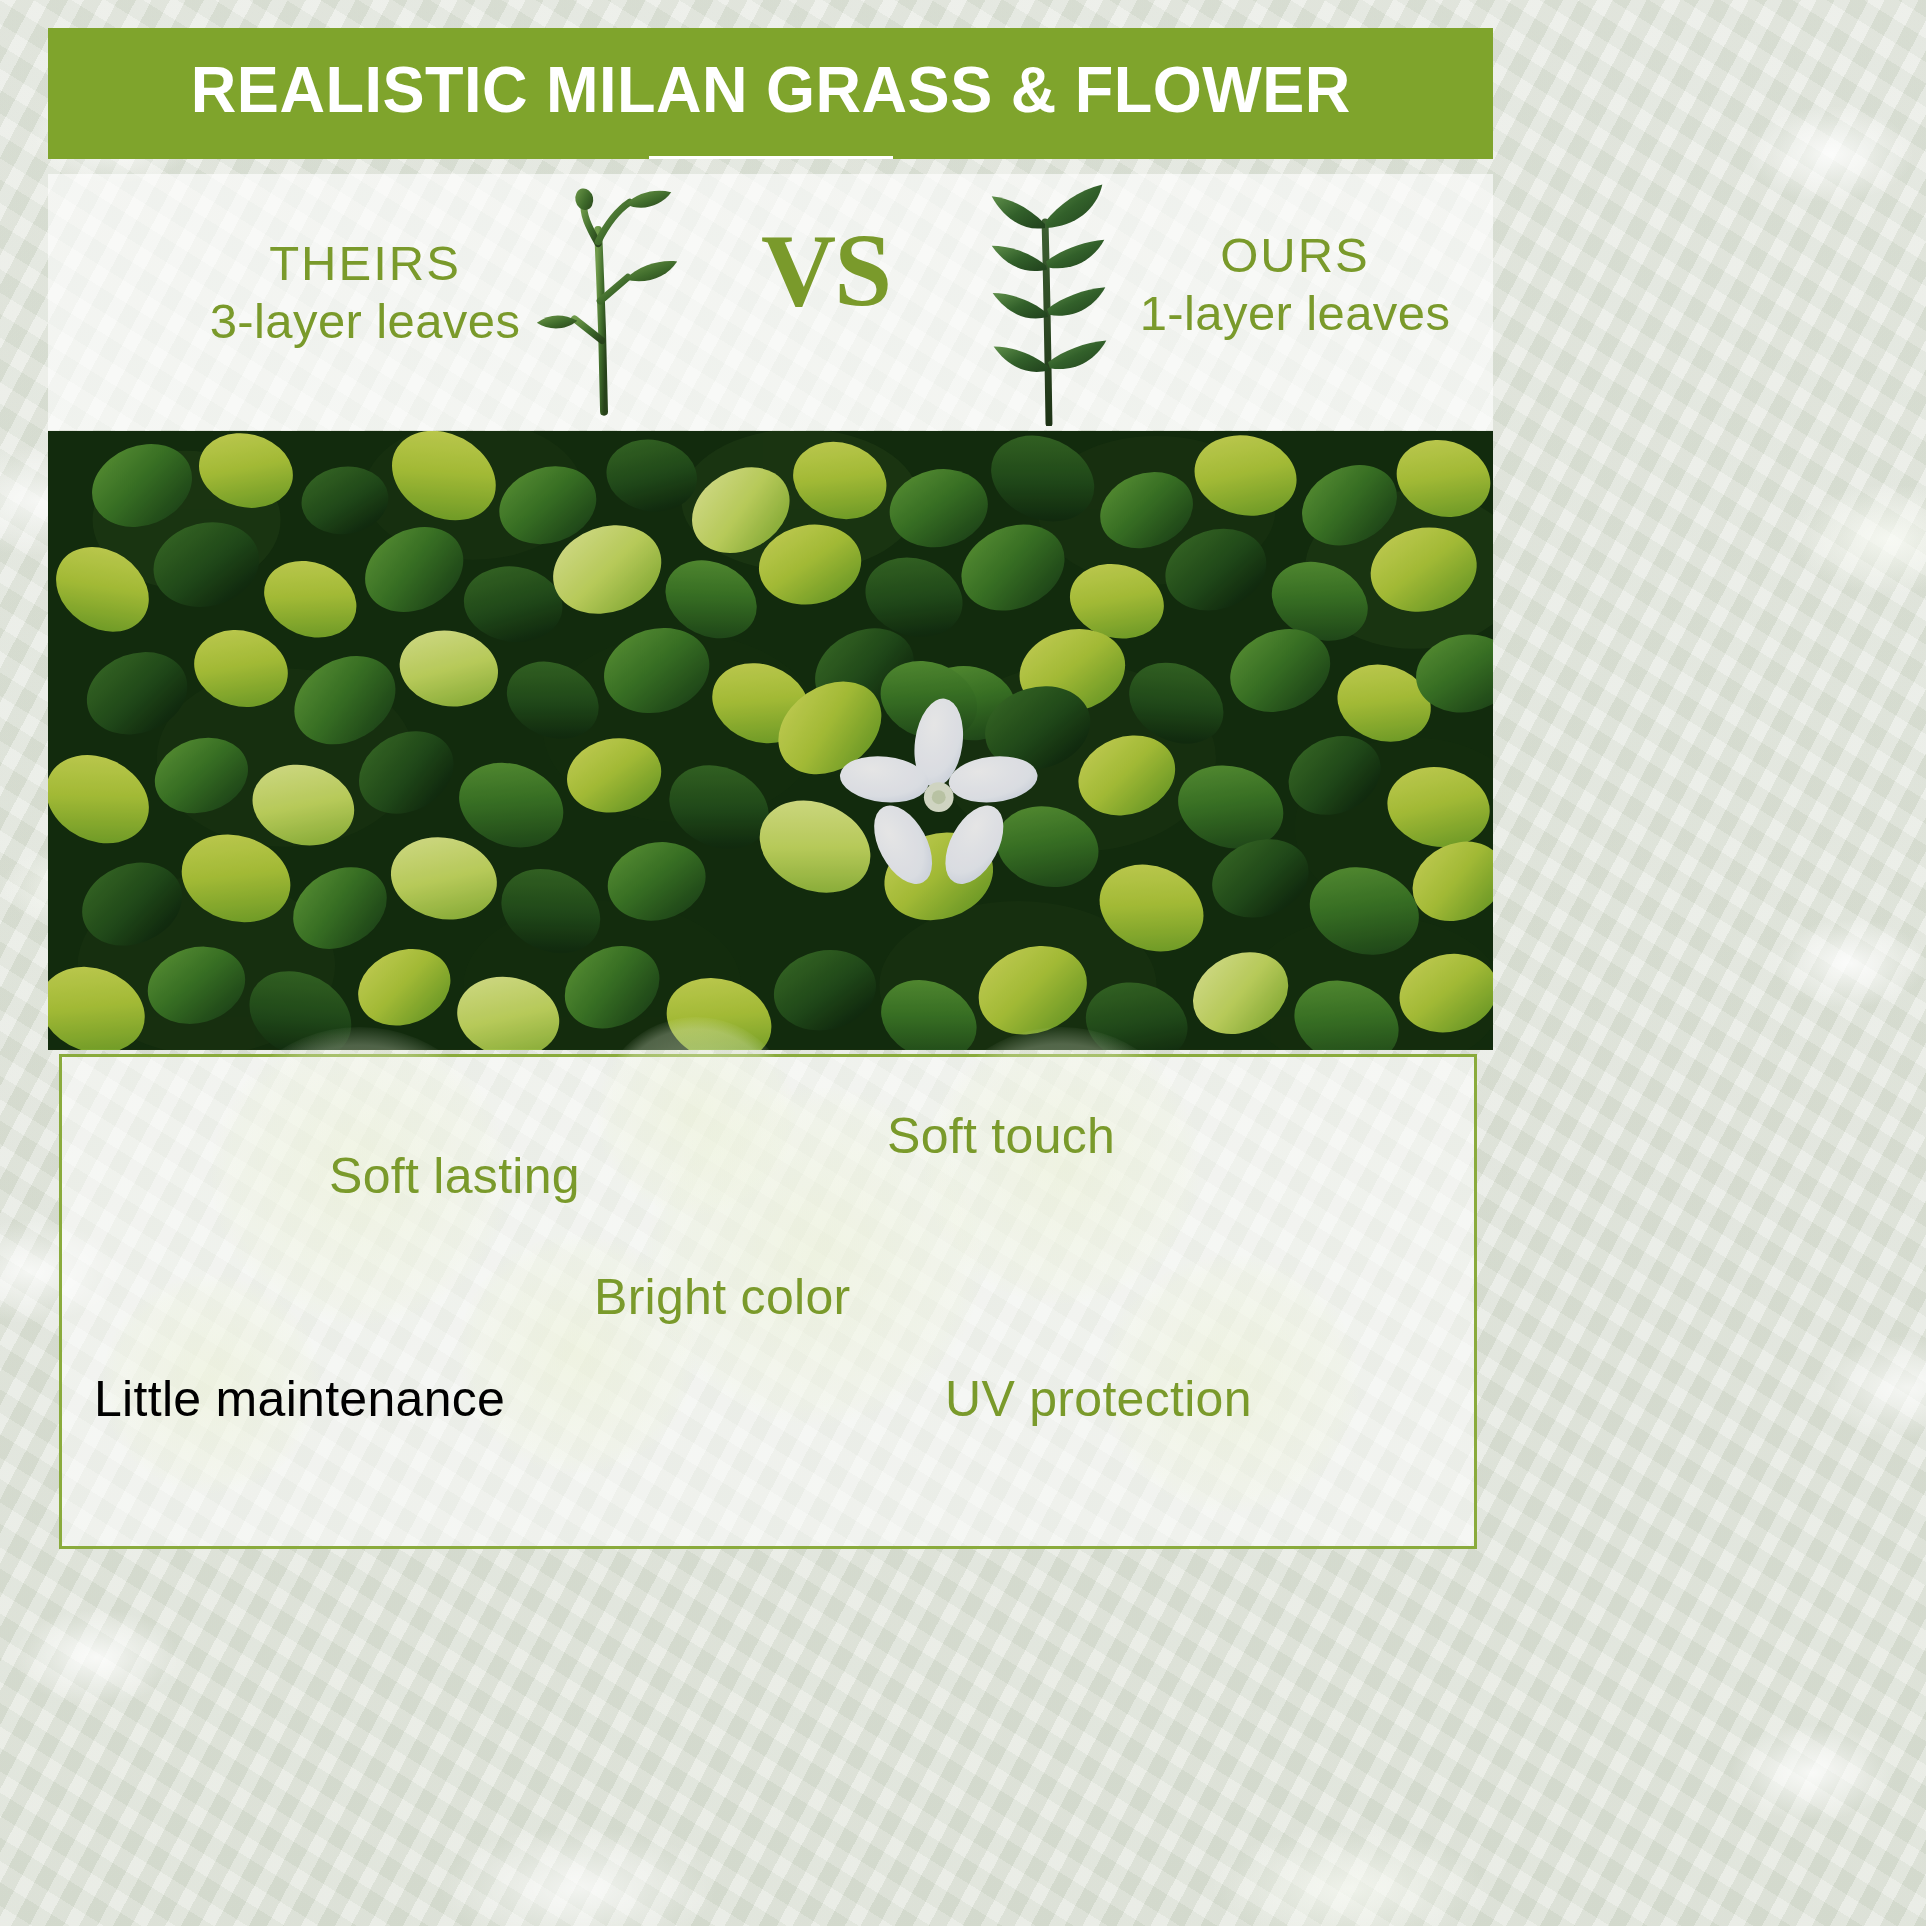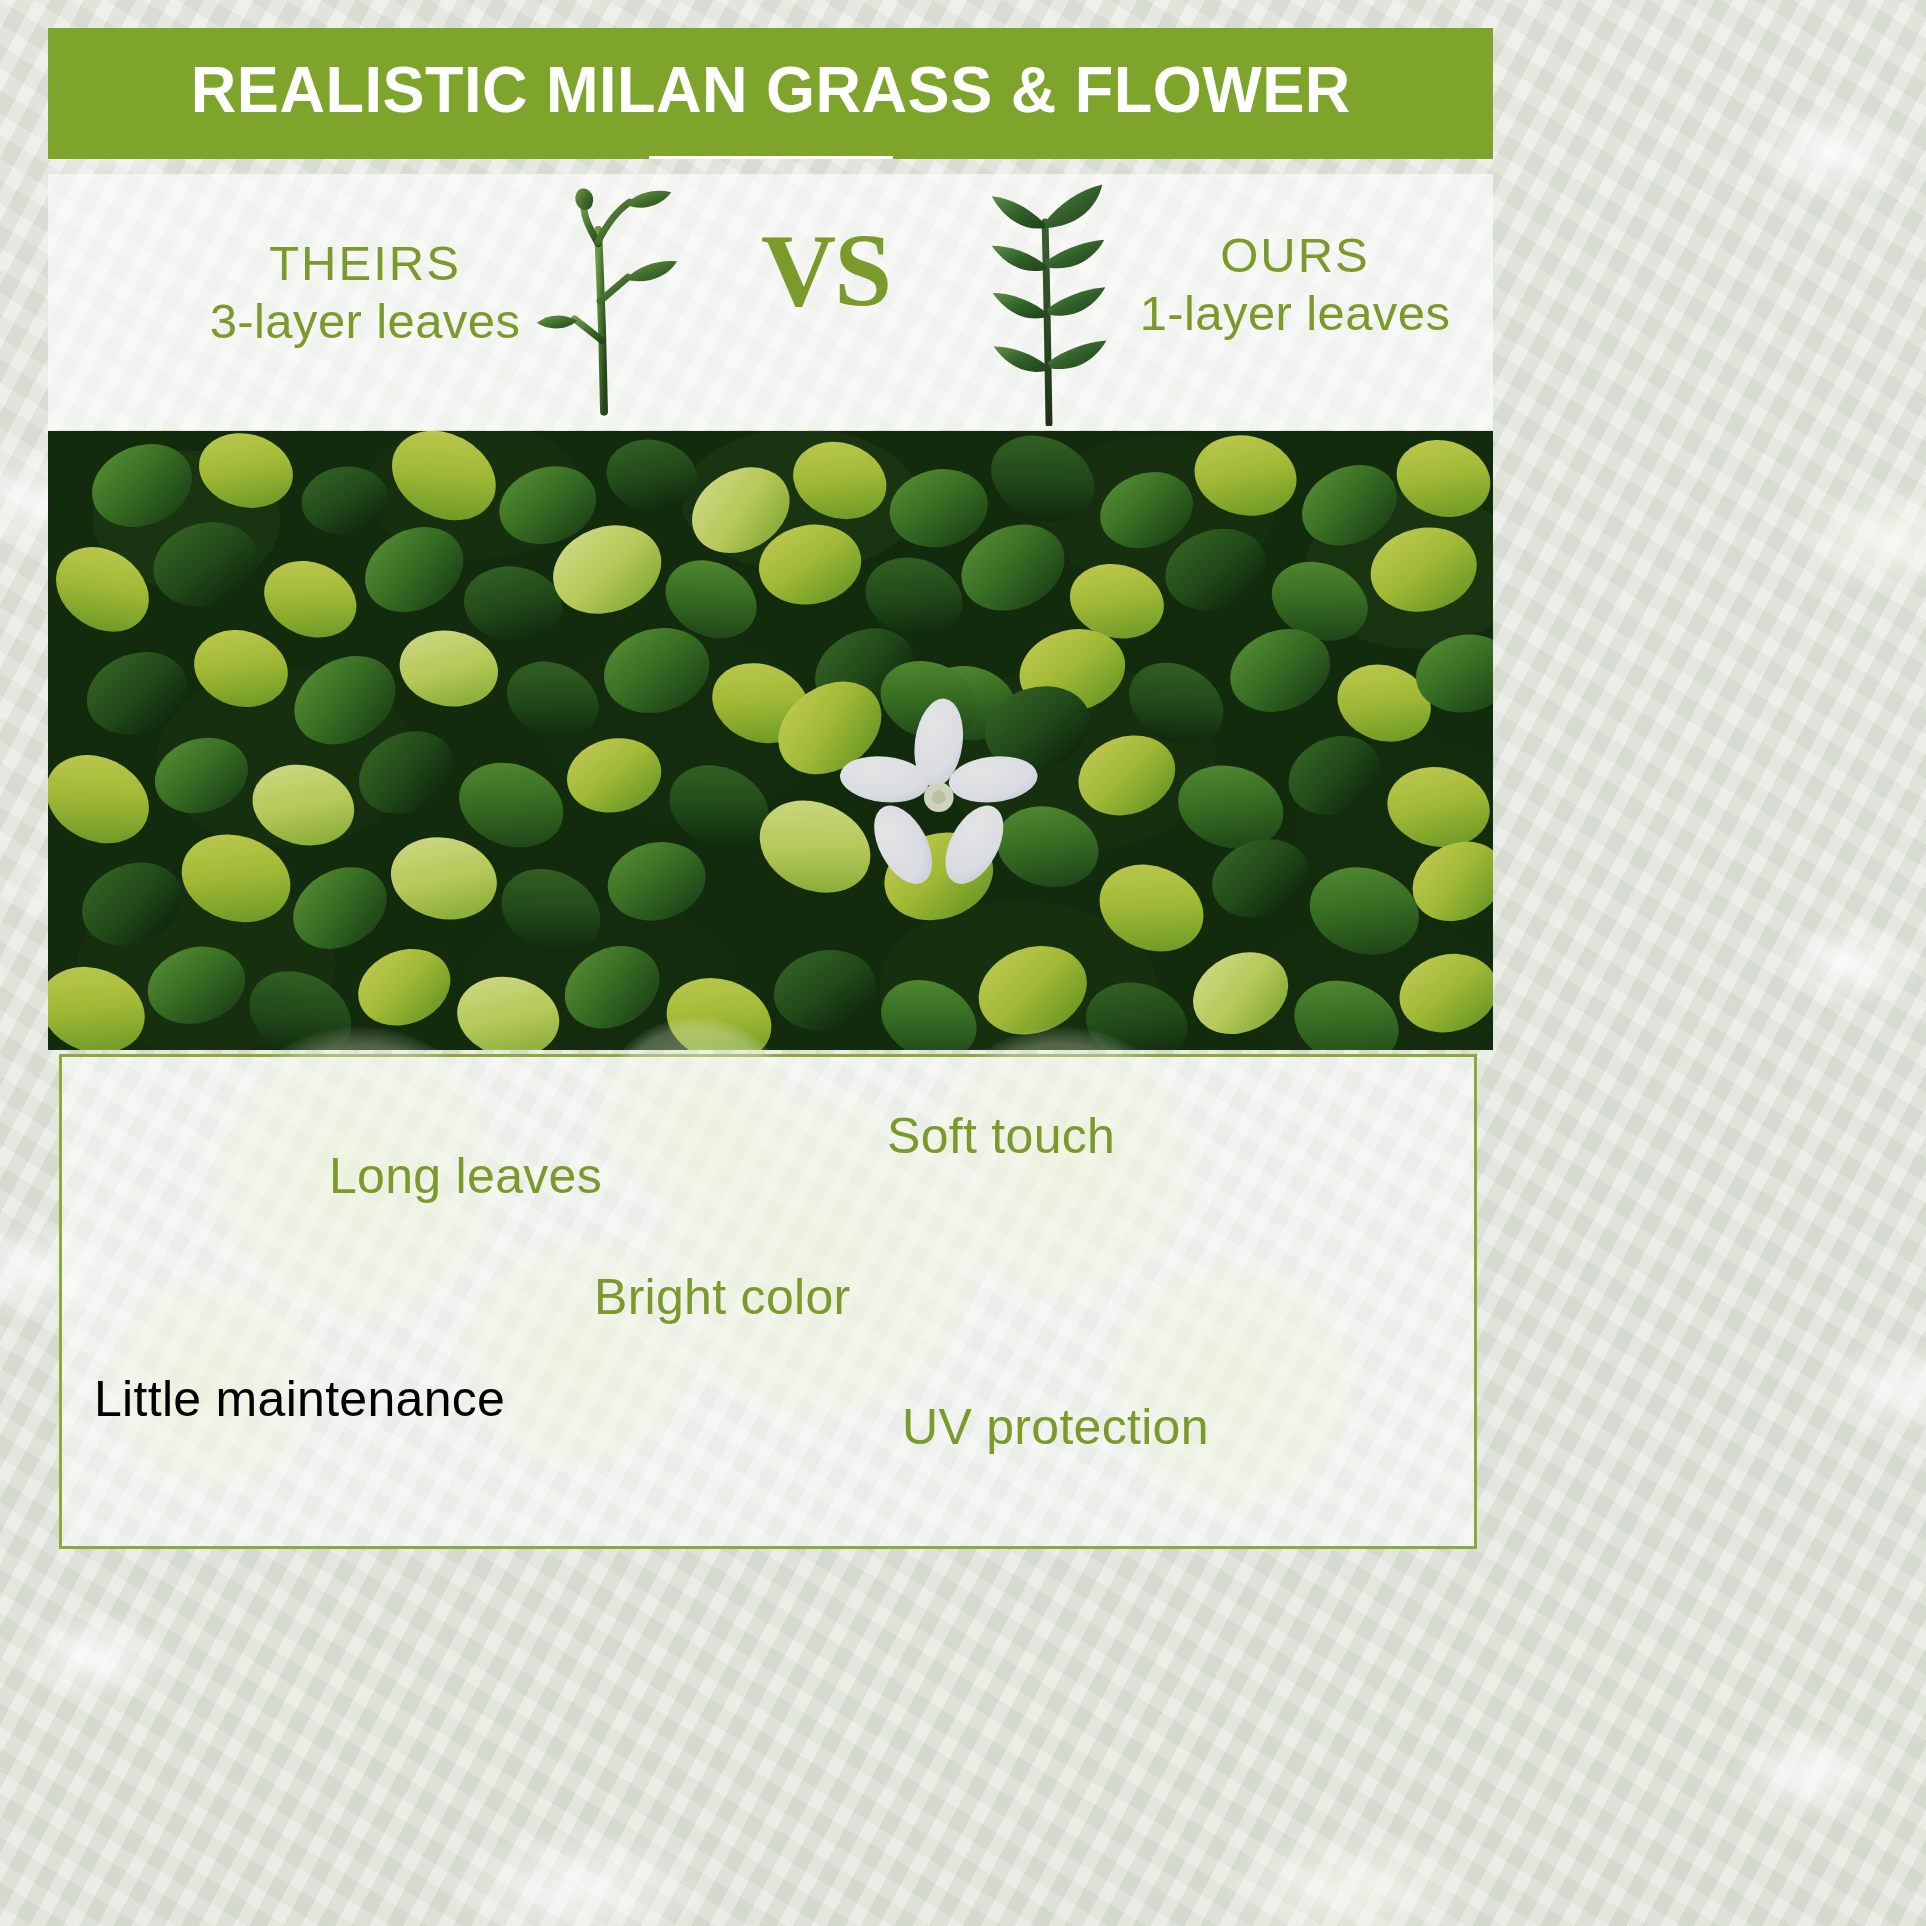--- a/index.html
+++ b/index.html
@@ -345,19 +345,19 @@
 </div>
 
 <div id="features" style="border-color: rgb(138, 171, 60);">
     <div class="bokeh" style="left: 149px; top: -30px; height: 297px; width: 297px; background: radial-gradient(circle, rgba(236, 242, 214, 0.55) 0%, rgba(240, 245, 225, 0.28) 62%, rgba(255, 255, 255, 0) 72%);"></div>
     <div class="bokeh" style="left: 396px; top: 178px; height: 238px; width: 238px; background: radial-gradient(circle, rgba(236, 242, 214, 0.55) 0%, rgba(240, 245, 225, 0.28) 62%, rgba(255, 255, 255, 0) 72%);"></div>
     <div class="bokeh" style="left: 584px; top: 30px; height: 337px; width: 337px; background: radial-gradient(circle, rgba(236, 242, 214, 0.55) 0%, rgba(240, 245, 225, 0.28) 62%, rgba(255, 255, 255, 0) 72%);"></div>
     <div class="bokeh" style="left: 861px; top: -30px; height: 277px; width: 277px; background: radial-gradient(circle, rgba(236, 242, 214, 0.55) 0%, rgba(240, 245, 225, 0.28) 62%, rgba(255, 255, 255, 0) 72%);"></div>
     <div class="bokeh" style="left: 1040px; top: 198px; height: 257px; width: 257px; background: radial-gradient(circle, rgba(236, 242, 214, 0.55) 0%, rgba(240, 245, 225, 0.28) 62%, rgba(255, 255, 255, 0) 72%);"></div>
     <div class="bokeh" style="left: 40px; top: 218px; height: 218px; width: 218px; background: radial-gradient(circle, rgba(236, 242, 214, 0.55) 0%, rgba(240, 245, 225, 0.28) 62%, rgba(255, 255, 255, 0) 72%);"></div>
     <div class="bokeh" style="left: 535px; top: -40px; height: 198px; width: 198px; background: radial-gradient(circle, rgba(236, 242, 214, 0.55) 0%, rgba(240, 245, 225, 0.28) 62%, rgba(255, 255, 255, 0) 72%);"></div>
-    <div class="feat" style="left: 267px; top: 94px; color: rgb(122, 154, 43);">Long leaves</div>
+    <div class="feat" style="left: 267px; top: 94px; color: rgb(122, 154, 43);">Soft lasting</div>
     <div class="feat" style="left: 825px; top: 54px; color: rgb(122, 154, 43);">Soft touch</div>
     <div class="feat" style="left: 532px; top: 215px; color: rgb(122, 154, 43);">Bright color</div>
     <div class="feat" style="left: 32px; top: 317px; color: #000000;">Little maintenance</div>
-    <div class="feat" style="left: 840px; top: 317px; color: rgb(122, 154, 43); margin-top: 28px;">UV protection</div>
+    <div class="feat" style="left: 883px; top: 317px; color: rgb(122, 154, 43);">UV protection</div>
   </div>
 
 
 </body></html>

